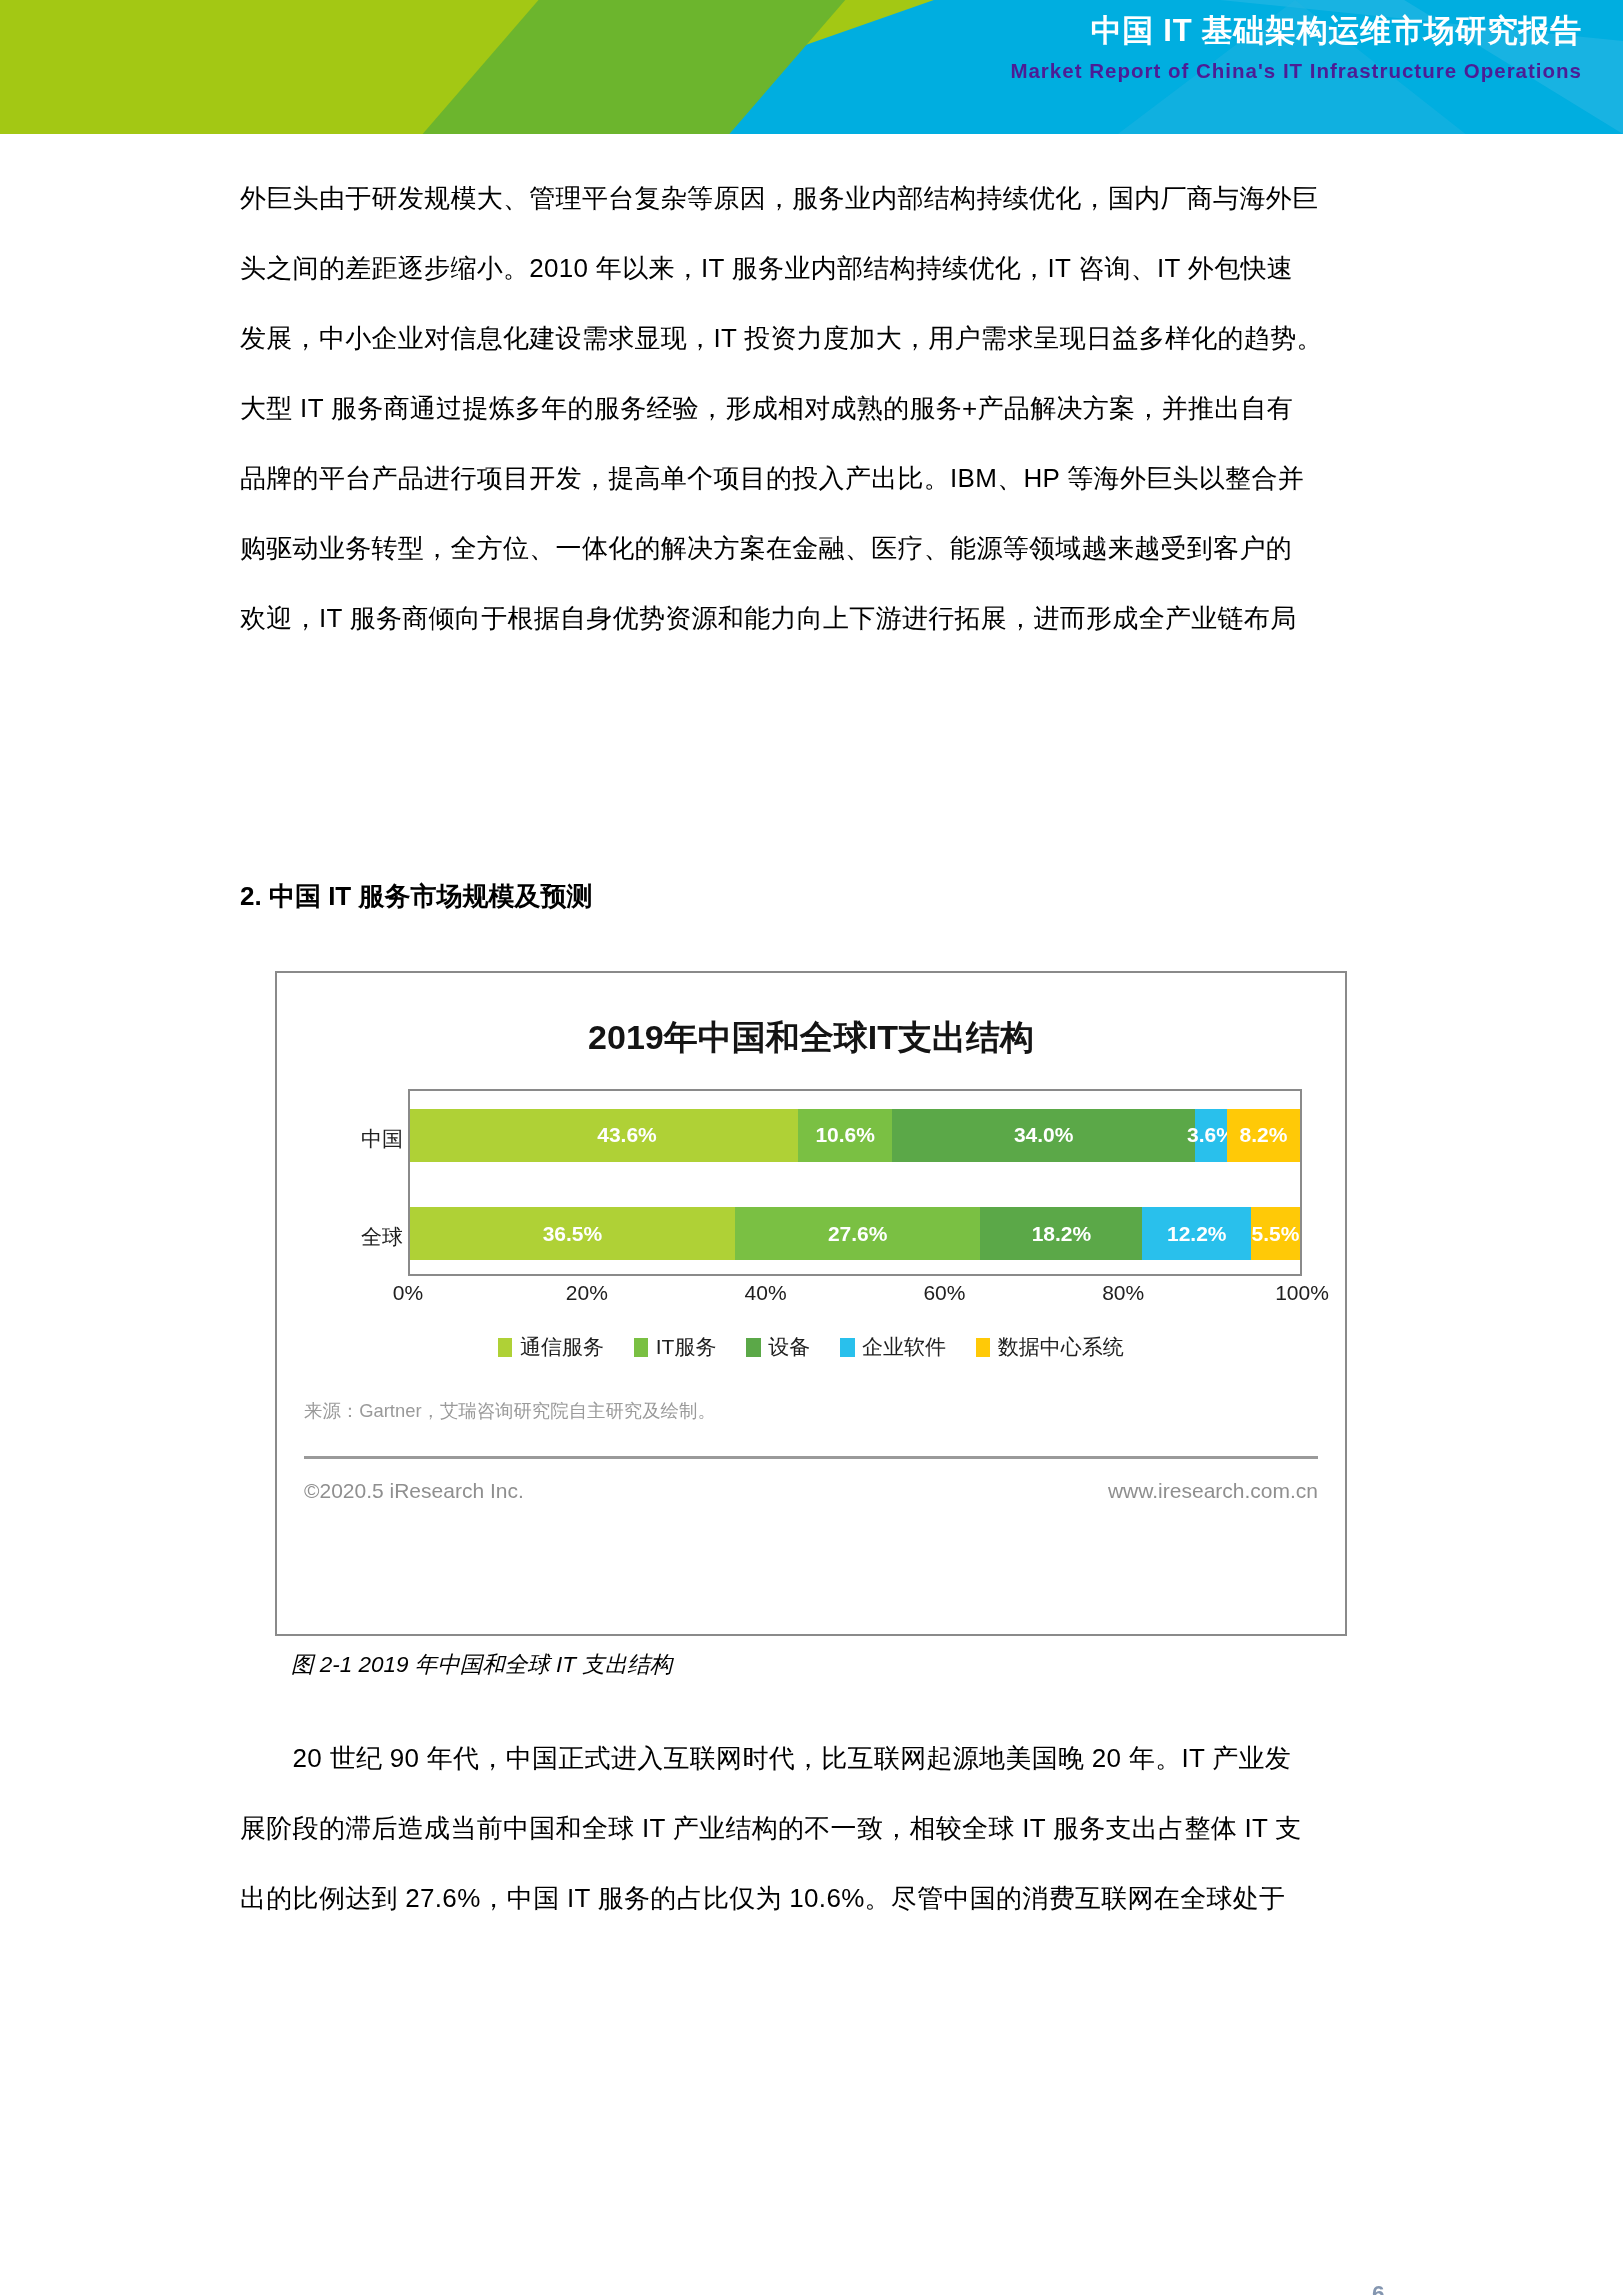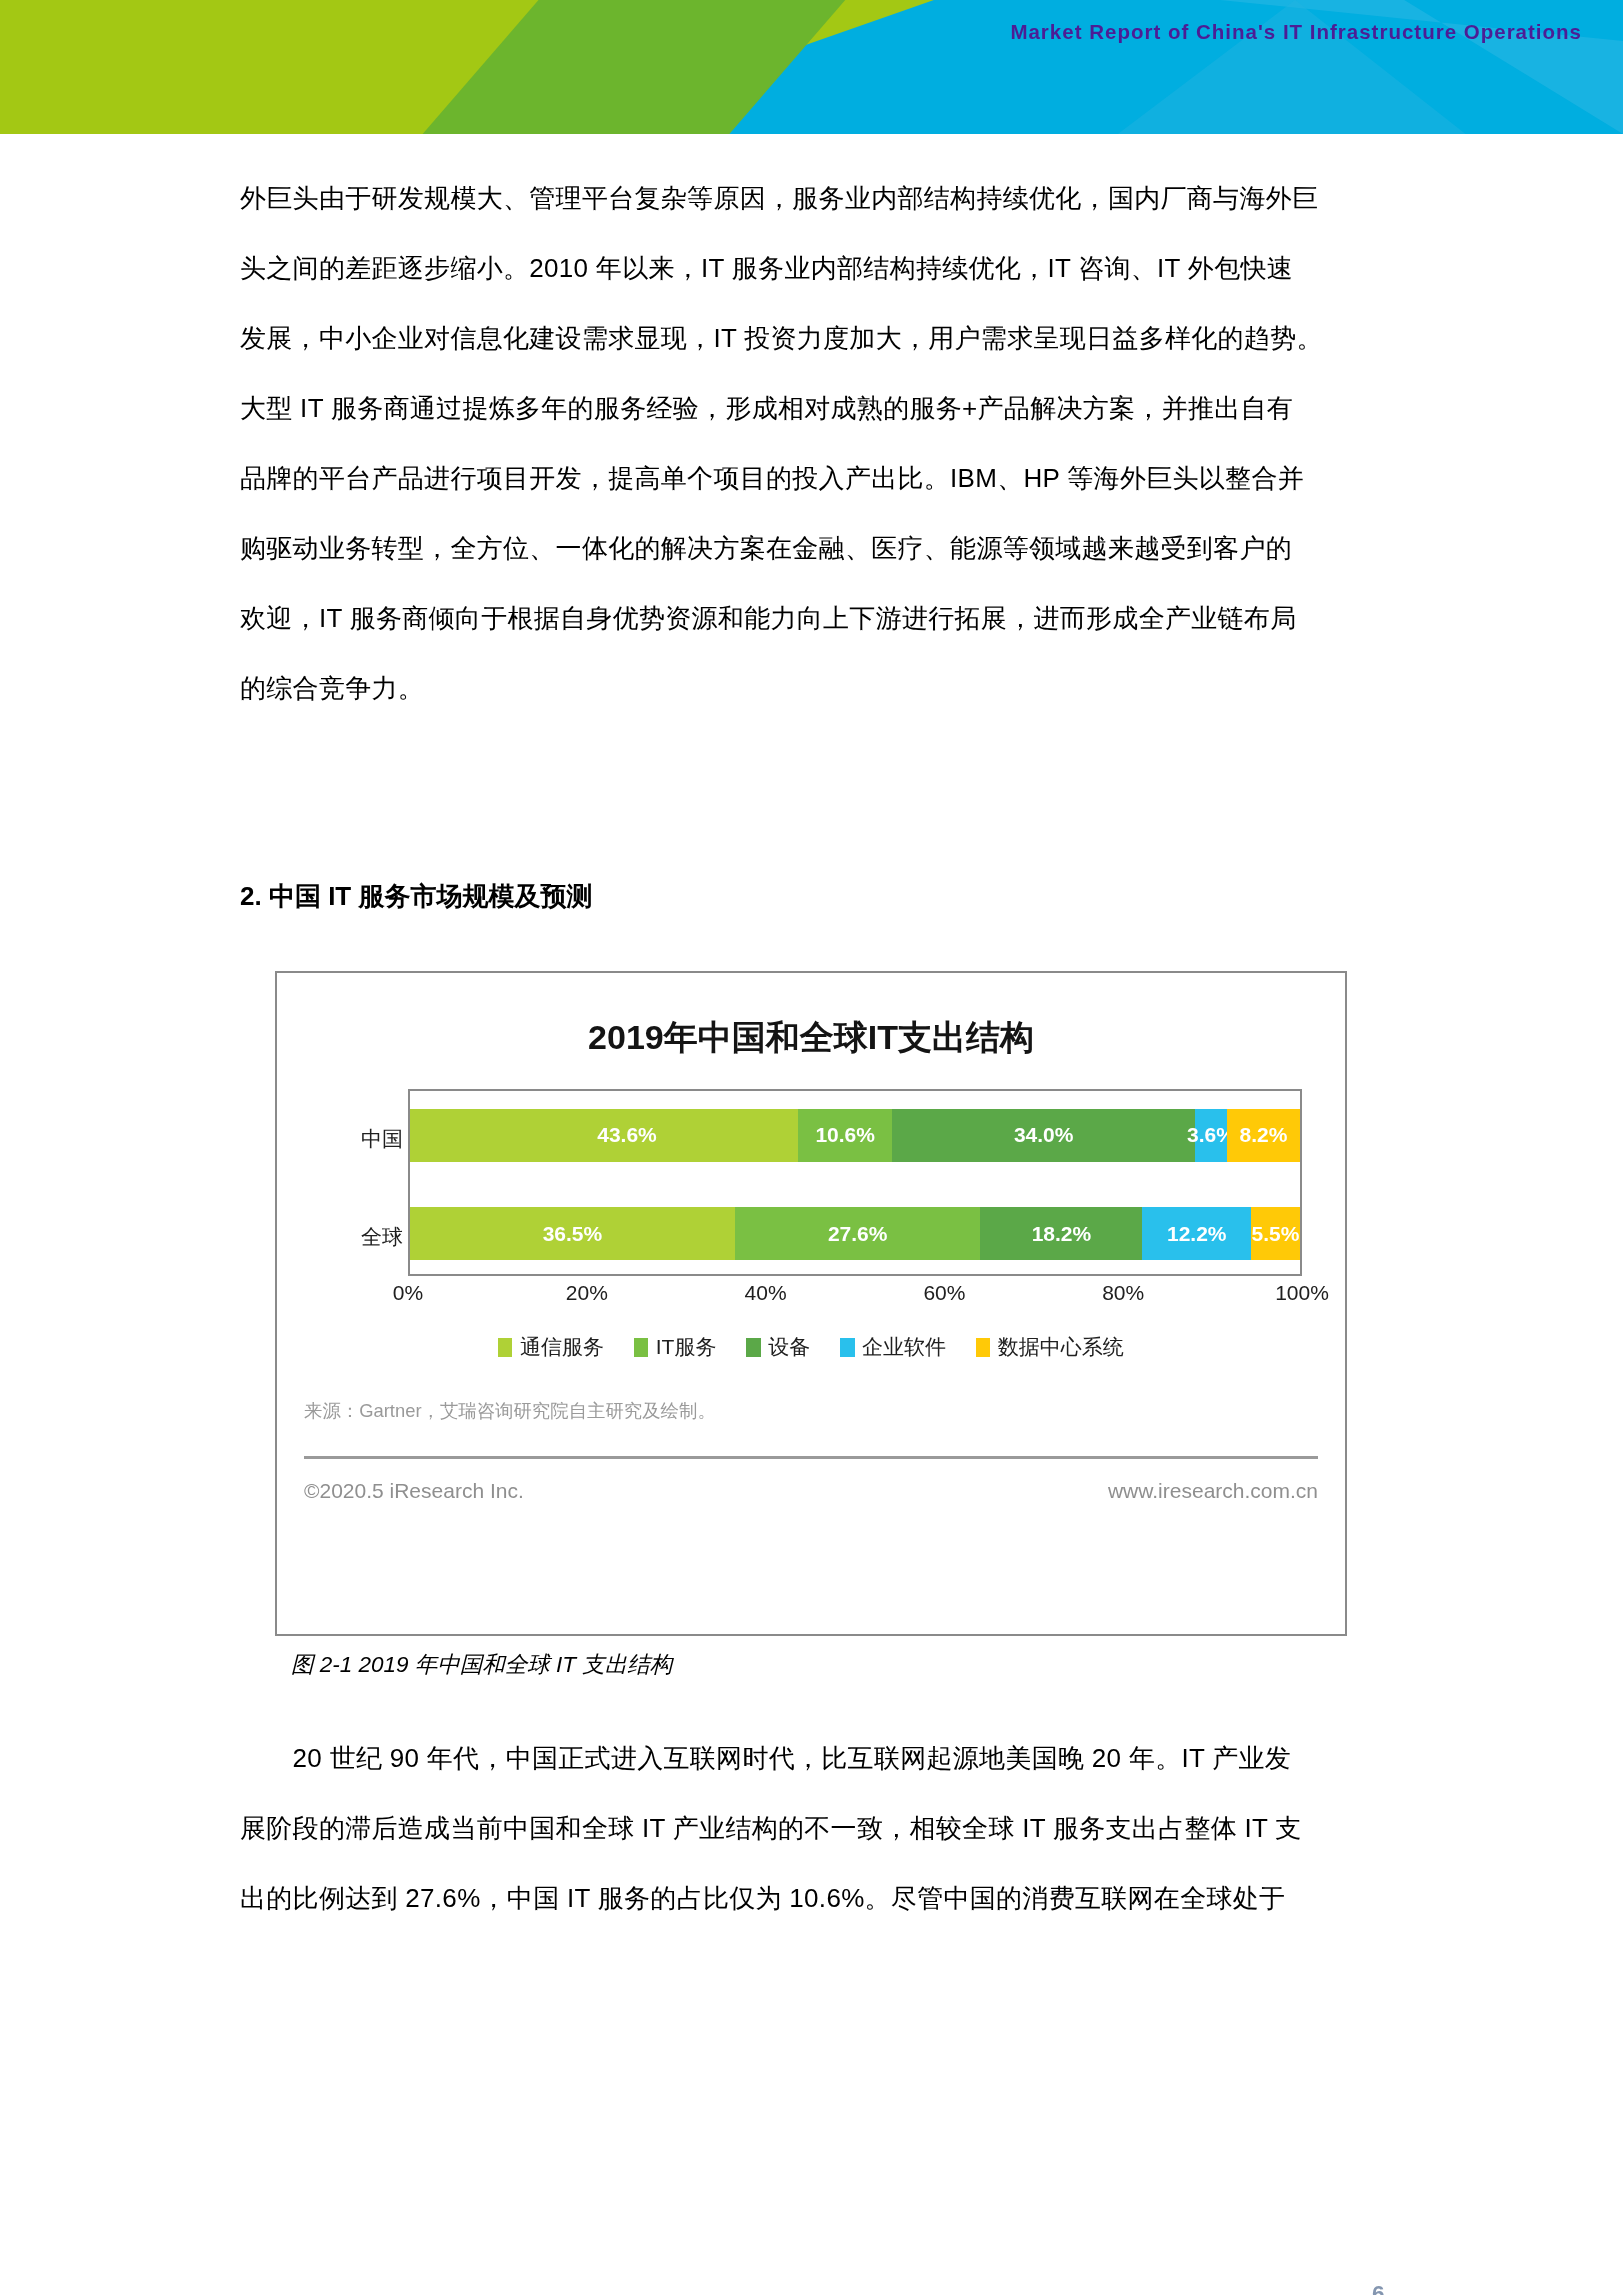--- a/index.html
+++ b/index.html
@@ -254,35 +254,35 @@
 
 <div id="banner">
   <svg viewBox="0 0 2381 196" preserveAspectRatio="none">
     <rect x="0" y="0" width="2381" height="196" fill="#00AEE0"></rect>
     <polygon points="0,0 1370,0 810,196 0,196" fill="#A3C814"></polygon>
     <polygon points="790,0 1240,0 1070,196 620,196" fill="#6CB52D"></polygon>
     <polygon points="1790,0 2060,0 2381,196 2381,60" fill="#2CB8E4" opacity="0.55"></polygon>
     <polygon points="1640,196 1900,0 2150,196" fill="#23B4E0" opacity="0.45"></polygon>
   </svg>
   <div id="banner-text">
+    <div id="banner-title">中国 IT 基础架构运维市场研究报告</div>
     <div id="banner-sub">Market Report of China's IT Infrastructure Operations</div>
   </div>
 </div>
 
 <div id="content">
 
   <div id="para-top" class="para">
     <span class="ln">外巨头由于研发规模大、管理平台复杂等原因，服务业内部结构持续优化，国内厂商与海外巨</span>
     <span class="ln">头之间的差距逐步缩小。2010 年以来，IT 服务业内部结构持续优化，IT 咨询、IT 外包快速</span>
     <span class="ln">发展，中小企业对信息化建设需求显现，IT 投资力度加大，用户需求呈现日益多样化的趋势。</span>
     <span class="ln">大型 IT 服务商通过提炼多年的服务经验，形成相对成熟的服务+产品解决方案，并推出自有</span>
     <span class="ln">品牌的平台产品进行项目开发，提高单个项目的投入产出比。IBM、HP 等海外巨头以整合并</span>
     <span class="ln">购驱动业务转型，全方位、一体化的解决方案在金融、医疗、能源等领域越来越受到客户的</span>
     <span class="ln">欢迎，IT 服务商倾向于根据自身优势资源和能力向上下游进行拓展，进而形成全产业链布局</span>
-    <span class="ln">的综合竞争力。</span>
   </div>
 
   <div id="heading-2">2. 中国 IT 服务市场规模及预测</div>
 
   <div id="chart-card">
 
     <div id="chart-title">2019年中国和全球IT支出结构</div>
 
     <div id="plot-frame">
       <div class="bar-row" id="row-china">

